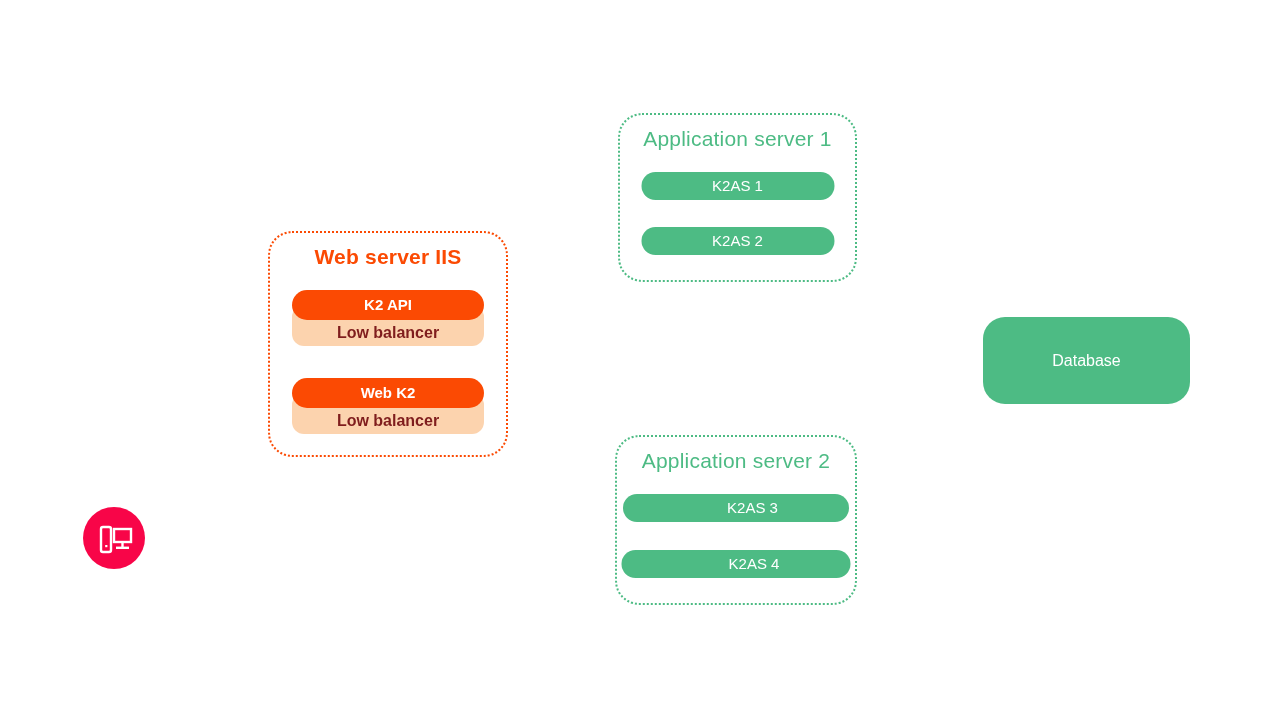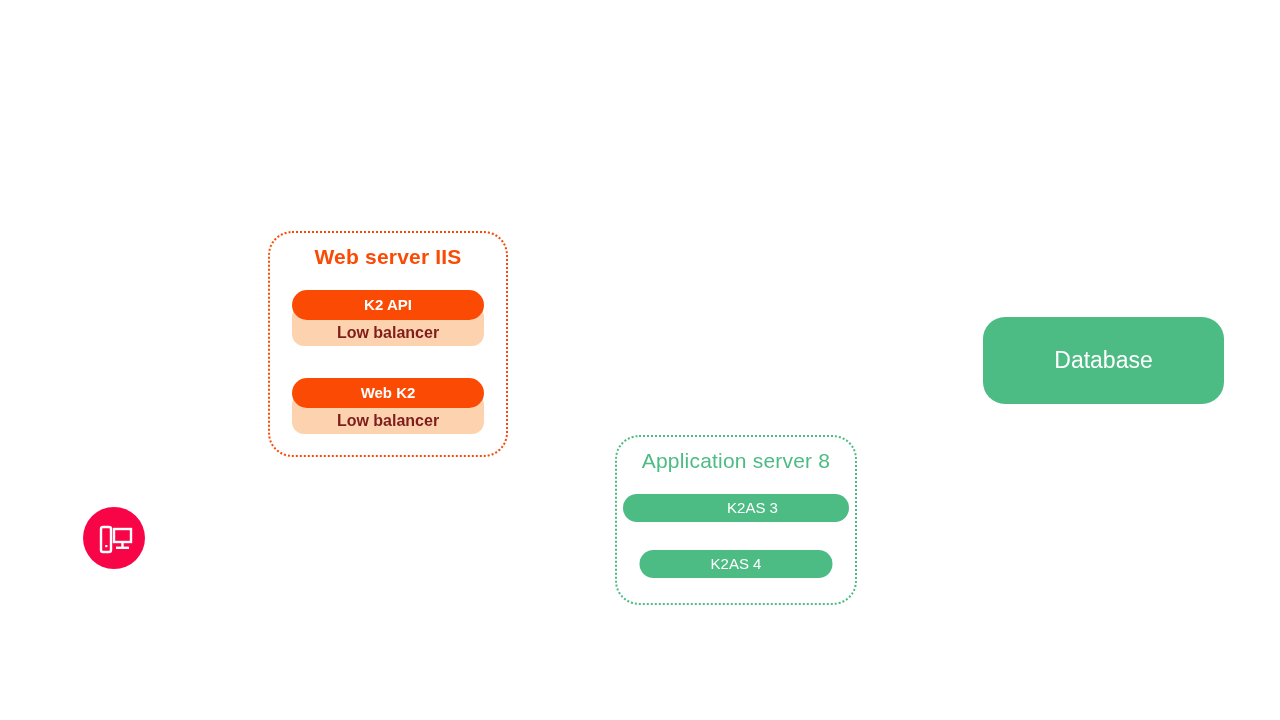--- a/index.html
+++ b/index.html
@@ -93,26 +93,26 @@
     color: #ffffff;
     font-size: 15px;
     text-align: center;
   }
 
   
   .db-node {
     position: absolute;
     left: 983px;
     top: 317px;
-    width: 241px;
+    width: 207px;
     height: 87px;
     border-radius: 22px;
     background: #4dbb84;
     color: #ffffff;
-    font-size: 23px;
+    font-size: 16px;
     display: flex;
     align-items: center;
     justify-content: center;
   }
 </style>
 </head>
 <body>
 
 <div class="canvas">
 
@@ -135,22 +135,27 @@
       <div class="lb-main">K2 API</div>
       <div class="lb-sub">Low balancer</div>
     </div>
 
     <div class="lb-group" style="top:145px;border-radius:8px;">
       <div class="lb-main">Web K2</div>
       <div class="lb-sub">Low balancer</div>
     </div>
   </div>
 
+  <div class="group-box green" style="left:618px; top:113px; width:239px; height:169px;">
+    <div class="group-title green">Application server 1</div>
+    <div class="node-pill" style="top:57px;">K2AS 1</div>
+    <div class="node-pill" style="top:112px;">K2AS 2</div>
+  </div>
 
   <div class="group-box green" style="left:615px; top:435px; width:242px; height:170px;">
-    <div class="group-title green">Application server 8</div>
+    <div class="group-title green">Application server 2</div>
     <div class="node-pill" style="top:57px;padding-left:33px;">K2AS 3</div>
-    <div class="node-pill" style="top:113px;">K2AS 4</div>
+    <div class="node-pill" style="top:113px;padding-left:36px;">K2AS 4</div>
   </div>
 
   <div class="db-node">Database</div>
 
 </div>
 
 </body></html>

